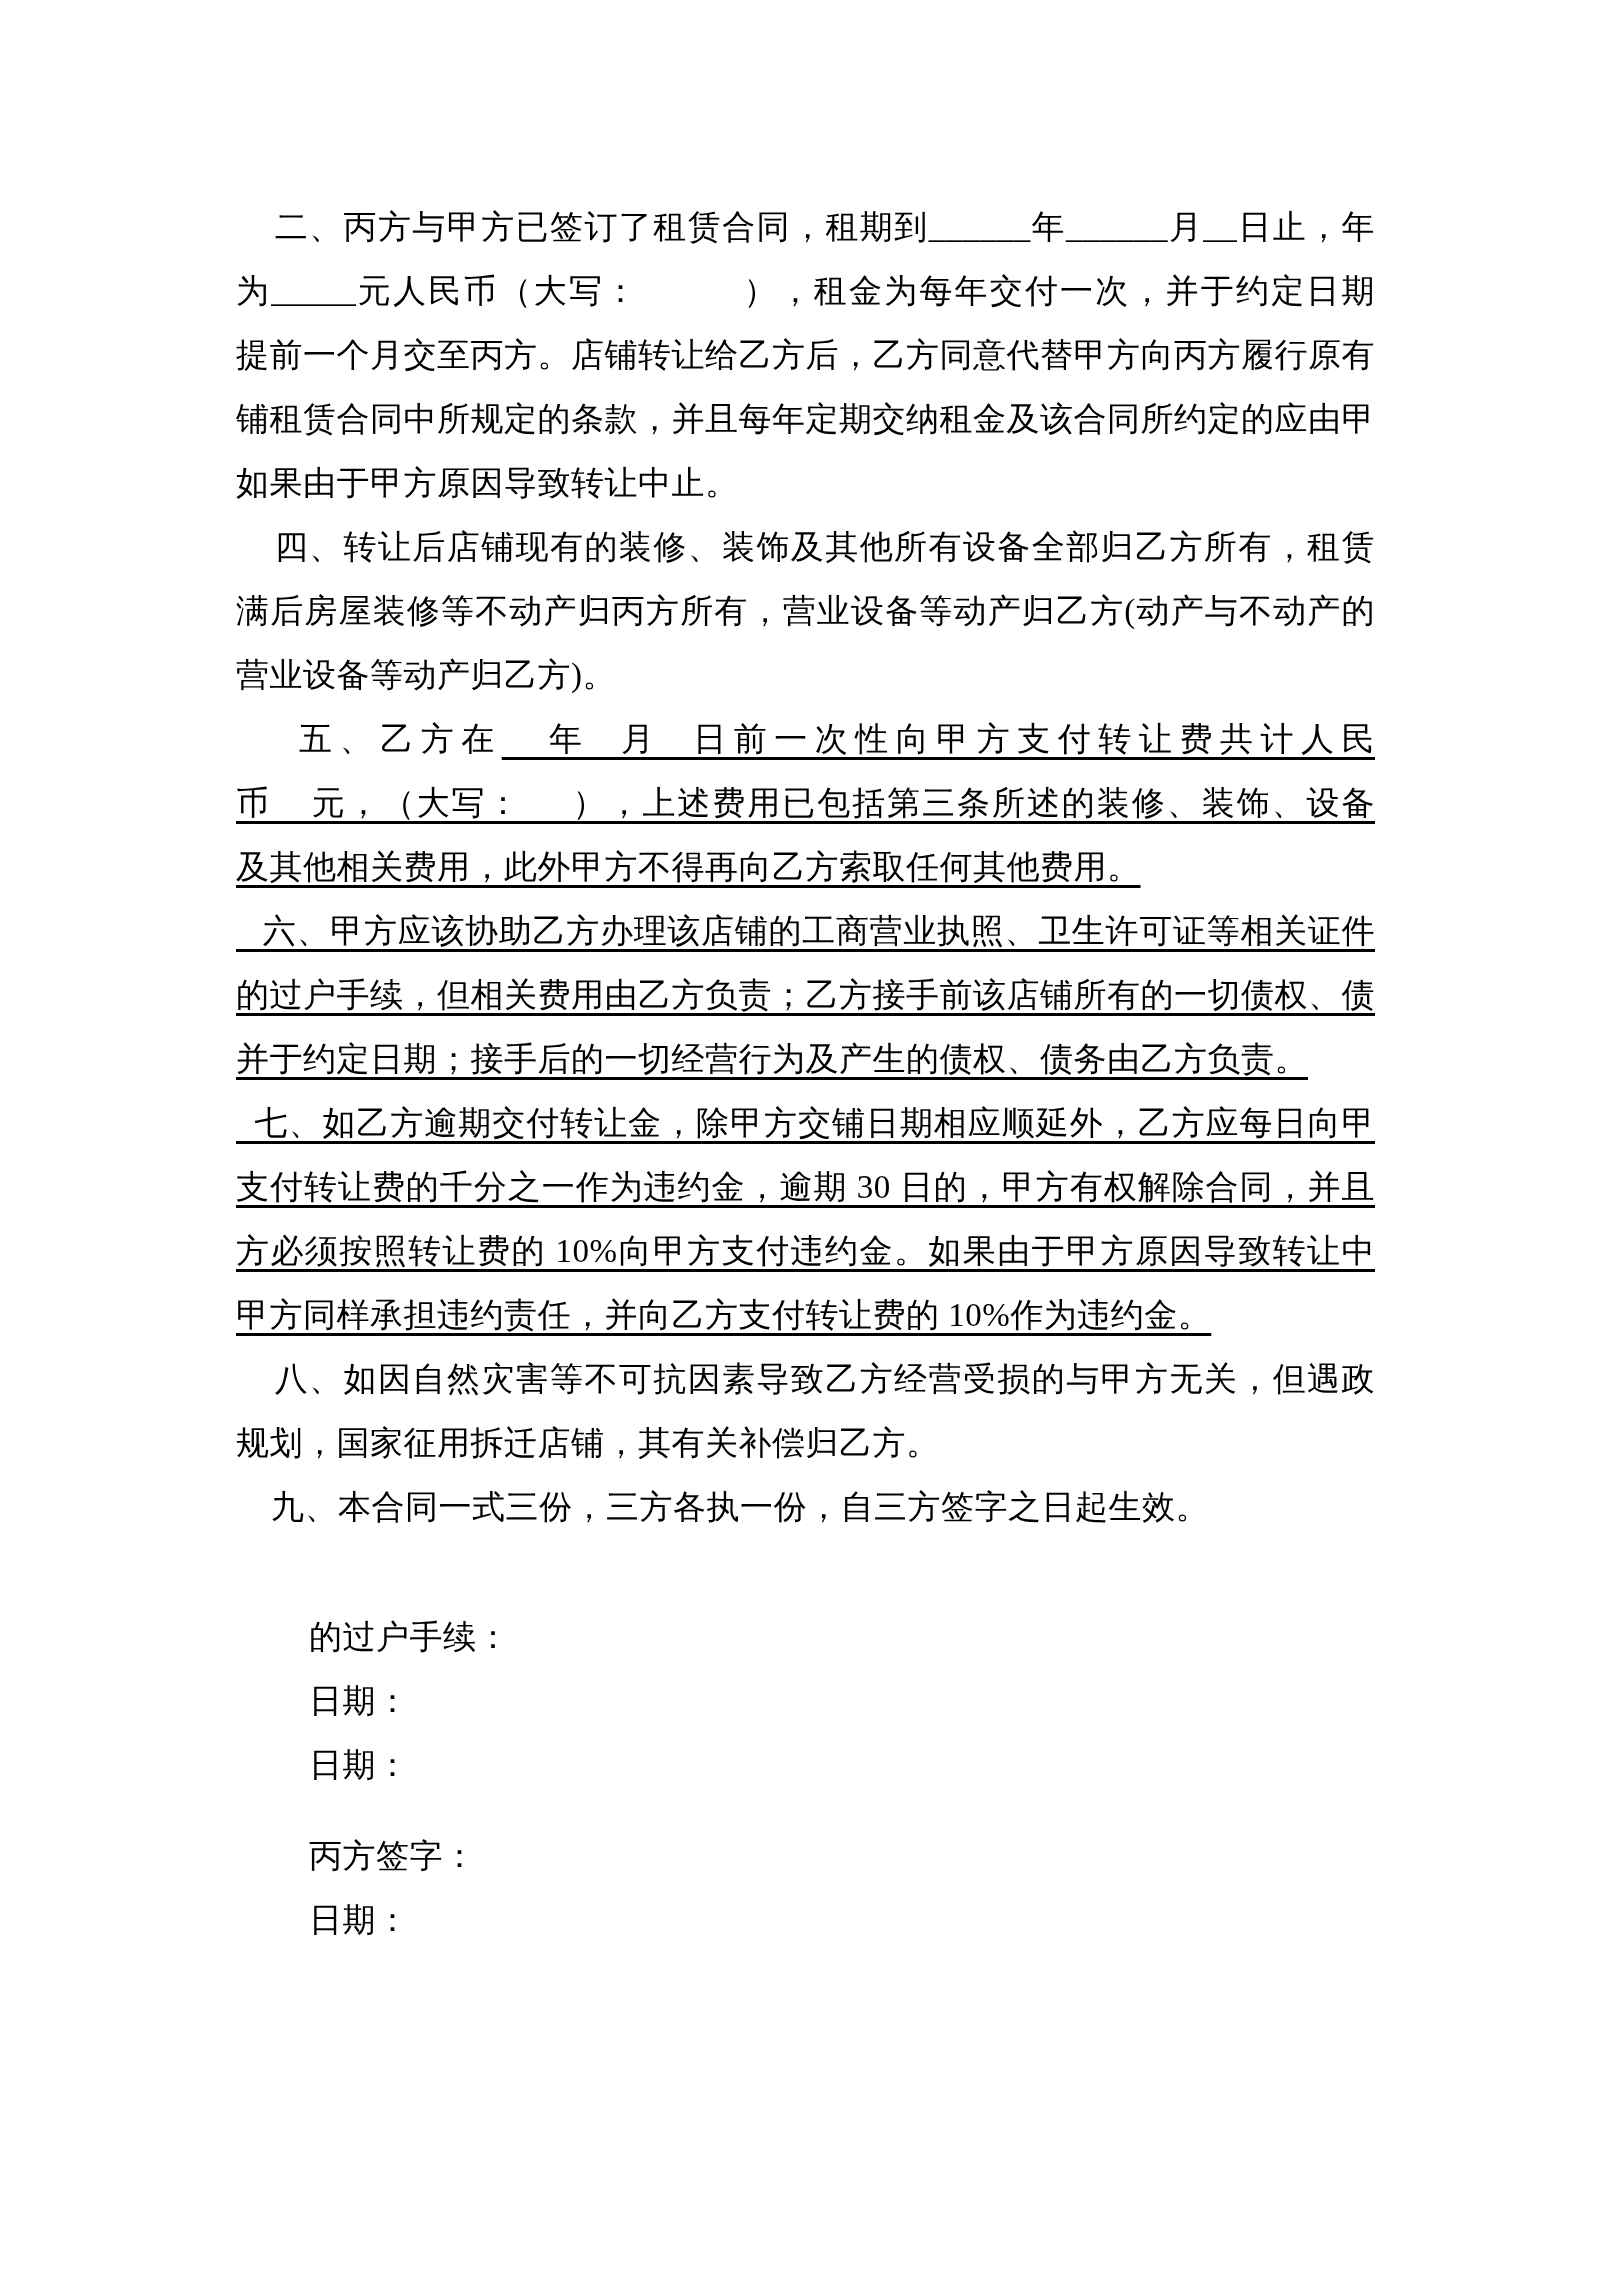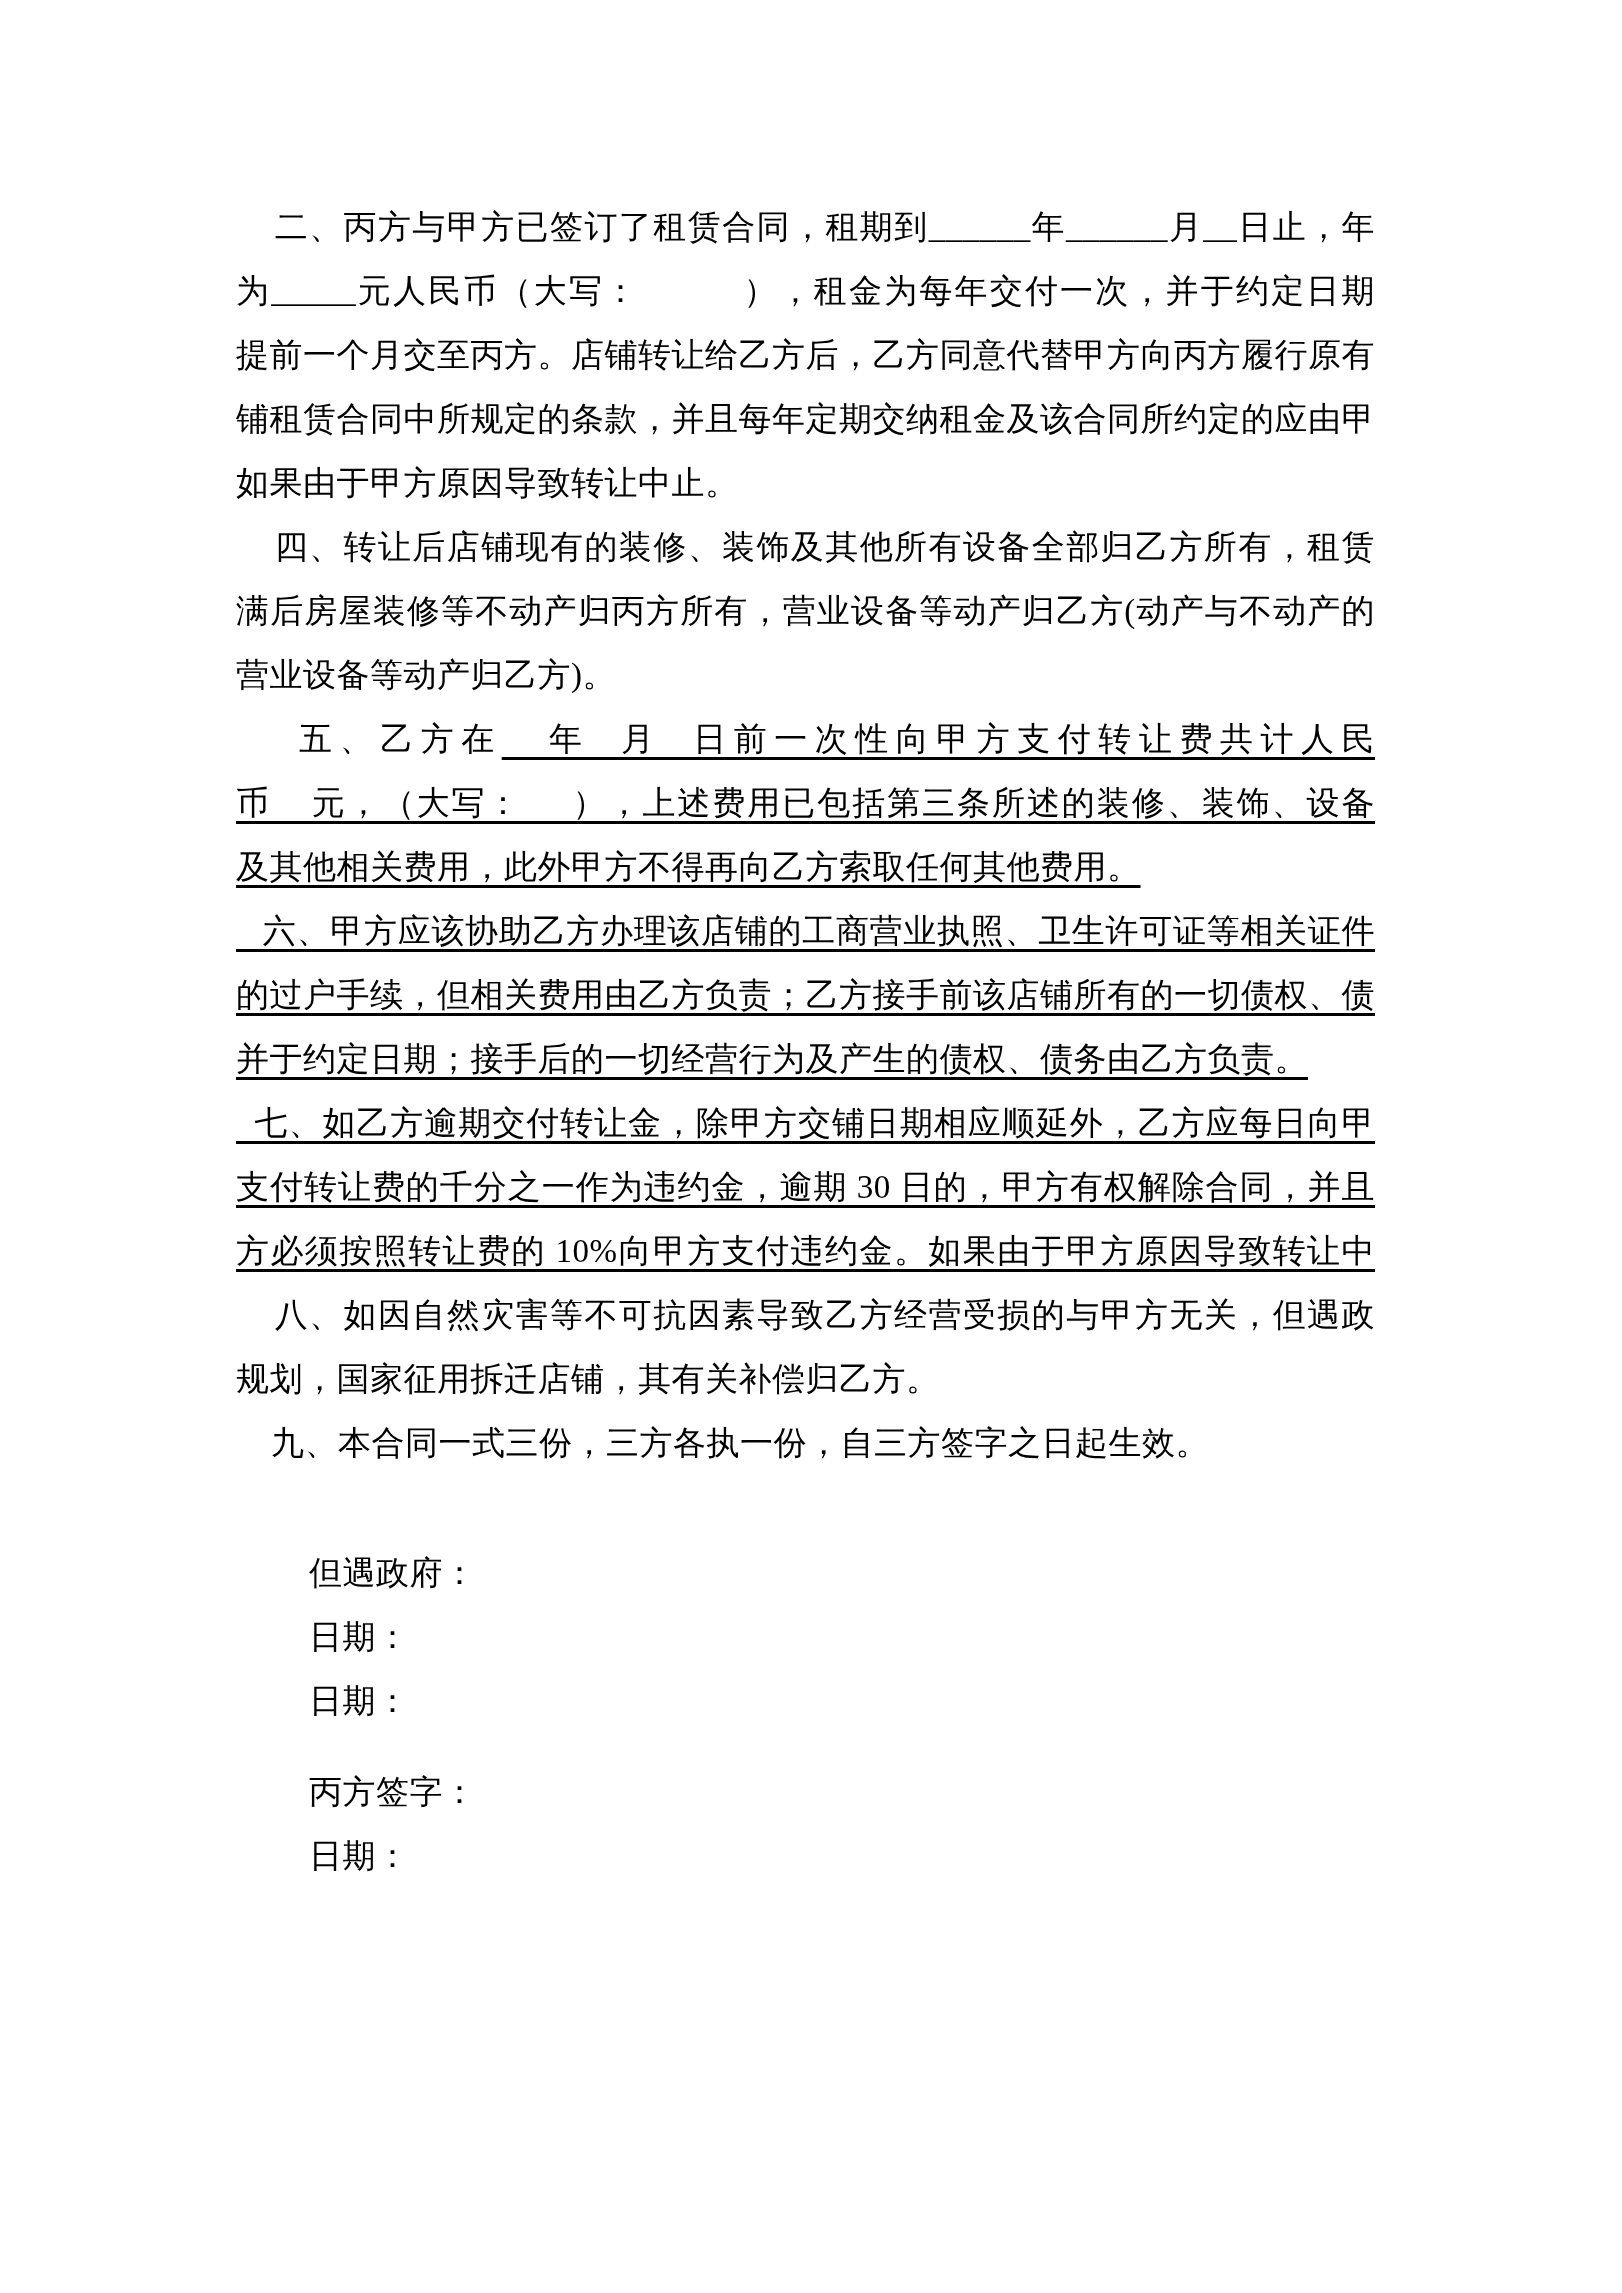--- a/index.html
+++ b/index.html
@@ -69,28 +69,29 @@
     <div class="line j"><span></span><span class="u">币&nbsp;&nbsp;&nbsp;&nbsp;元，（大写：&nbsp;&nbsp;&nbsp;&nbsp;&nbsp;），上述费用已包括第三条所述的装修、装饰、设备</span></div>
     <div class="line"><span></span><span class="u">及其他相关费用，此外甲方不得再向乙方索取任何其他费用。</span></div>
 
     <div class="line j"><span></span><span class="u">&nbsp;&nbsp;&nbsp;六、甲方应该协助乙方办理该店铺的工商营业执照、卫生许可证等相关证件</span></div>
     <div class="line j"><span></span><span class="u">的过户手续，但相关费用由乙方负责；乙方接手前该店铺所有的一切债权、债务</span></div>
     <div class="line"><span></span><span class="u">并于约定日期；接手后的一切经营行为及产生的债权、债务由乙方负责。</span></div>
 
     <div class="line j"><span></span><span class="u">&nbsp;&nbsp;七、如乙方逾期交付转让金，除甲方交铺日期相应顺延外，乙方应每日向甲方</span></div>
     <div class="line j"><span></span><span class="u">支付转让费的千分之一作为违约金，逾期 30 日的，甲方有权解除合同，并且乙</span></div>
     <div class="line j"><span></span><span class="u">方必须按照转让费的 10%向甲方支付违约金。如果由于甲方原因导致转让中止，</span></div>
+    <div class="line"><span></span><span class="u">甲方同样承担违约责任，并向乙方支付转让费的 10%作为违约金。</span></div>
 
     <div class="line j"><span>&nbsp;&nbsp;&nbsp;&nbsp;八、如因自然灾害等不可抗因素导致乙方经营受损的与甲方无关，但遇政府</span><span class="u"></span></div>
     <div class="line"><span>规划，国家征用拆迁店铺，其有关补偿归乙方。</span><span class="u"></span></div>
 
     <div class="line"><span>&nbsp;&nbsp;&nbsp;&nbsp;九、本合同一式三份，三方各执一份，自三方签字之日起生效。</span><span class="u"></span></div>
 
     <div class="sig-block">
-      <div class="line gap-a">但遇政府：</div>
+      <div class="line gap-a">的过户手续：</div>
       <div class="line">日期：</div>
       <div class="line">日期：</div>
       <div class="line gap-c">丙方签字：</div>
       <div class="line">日期：</div>
     </div>
 
   </div>
 </div>
 
 

